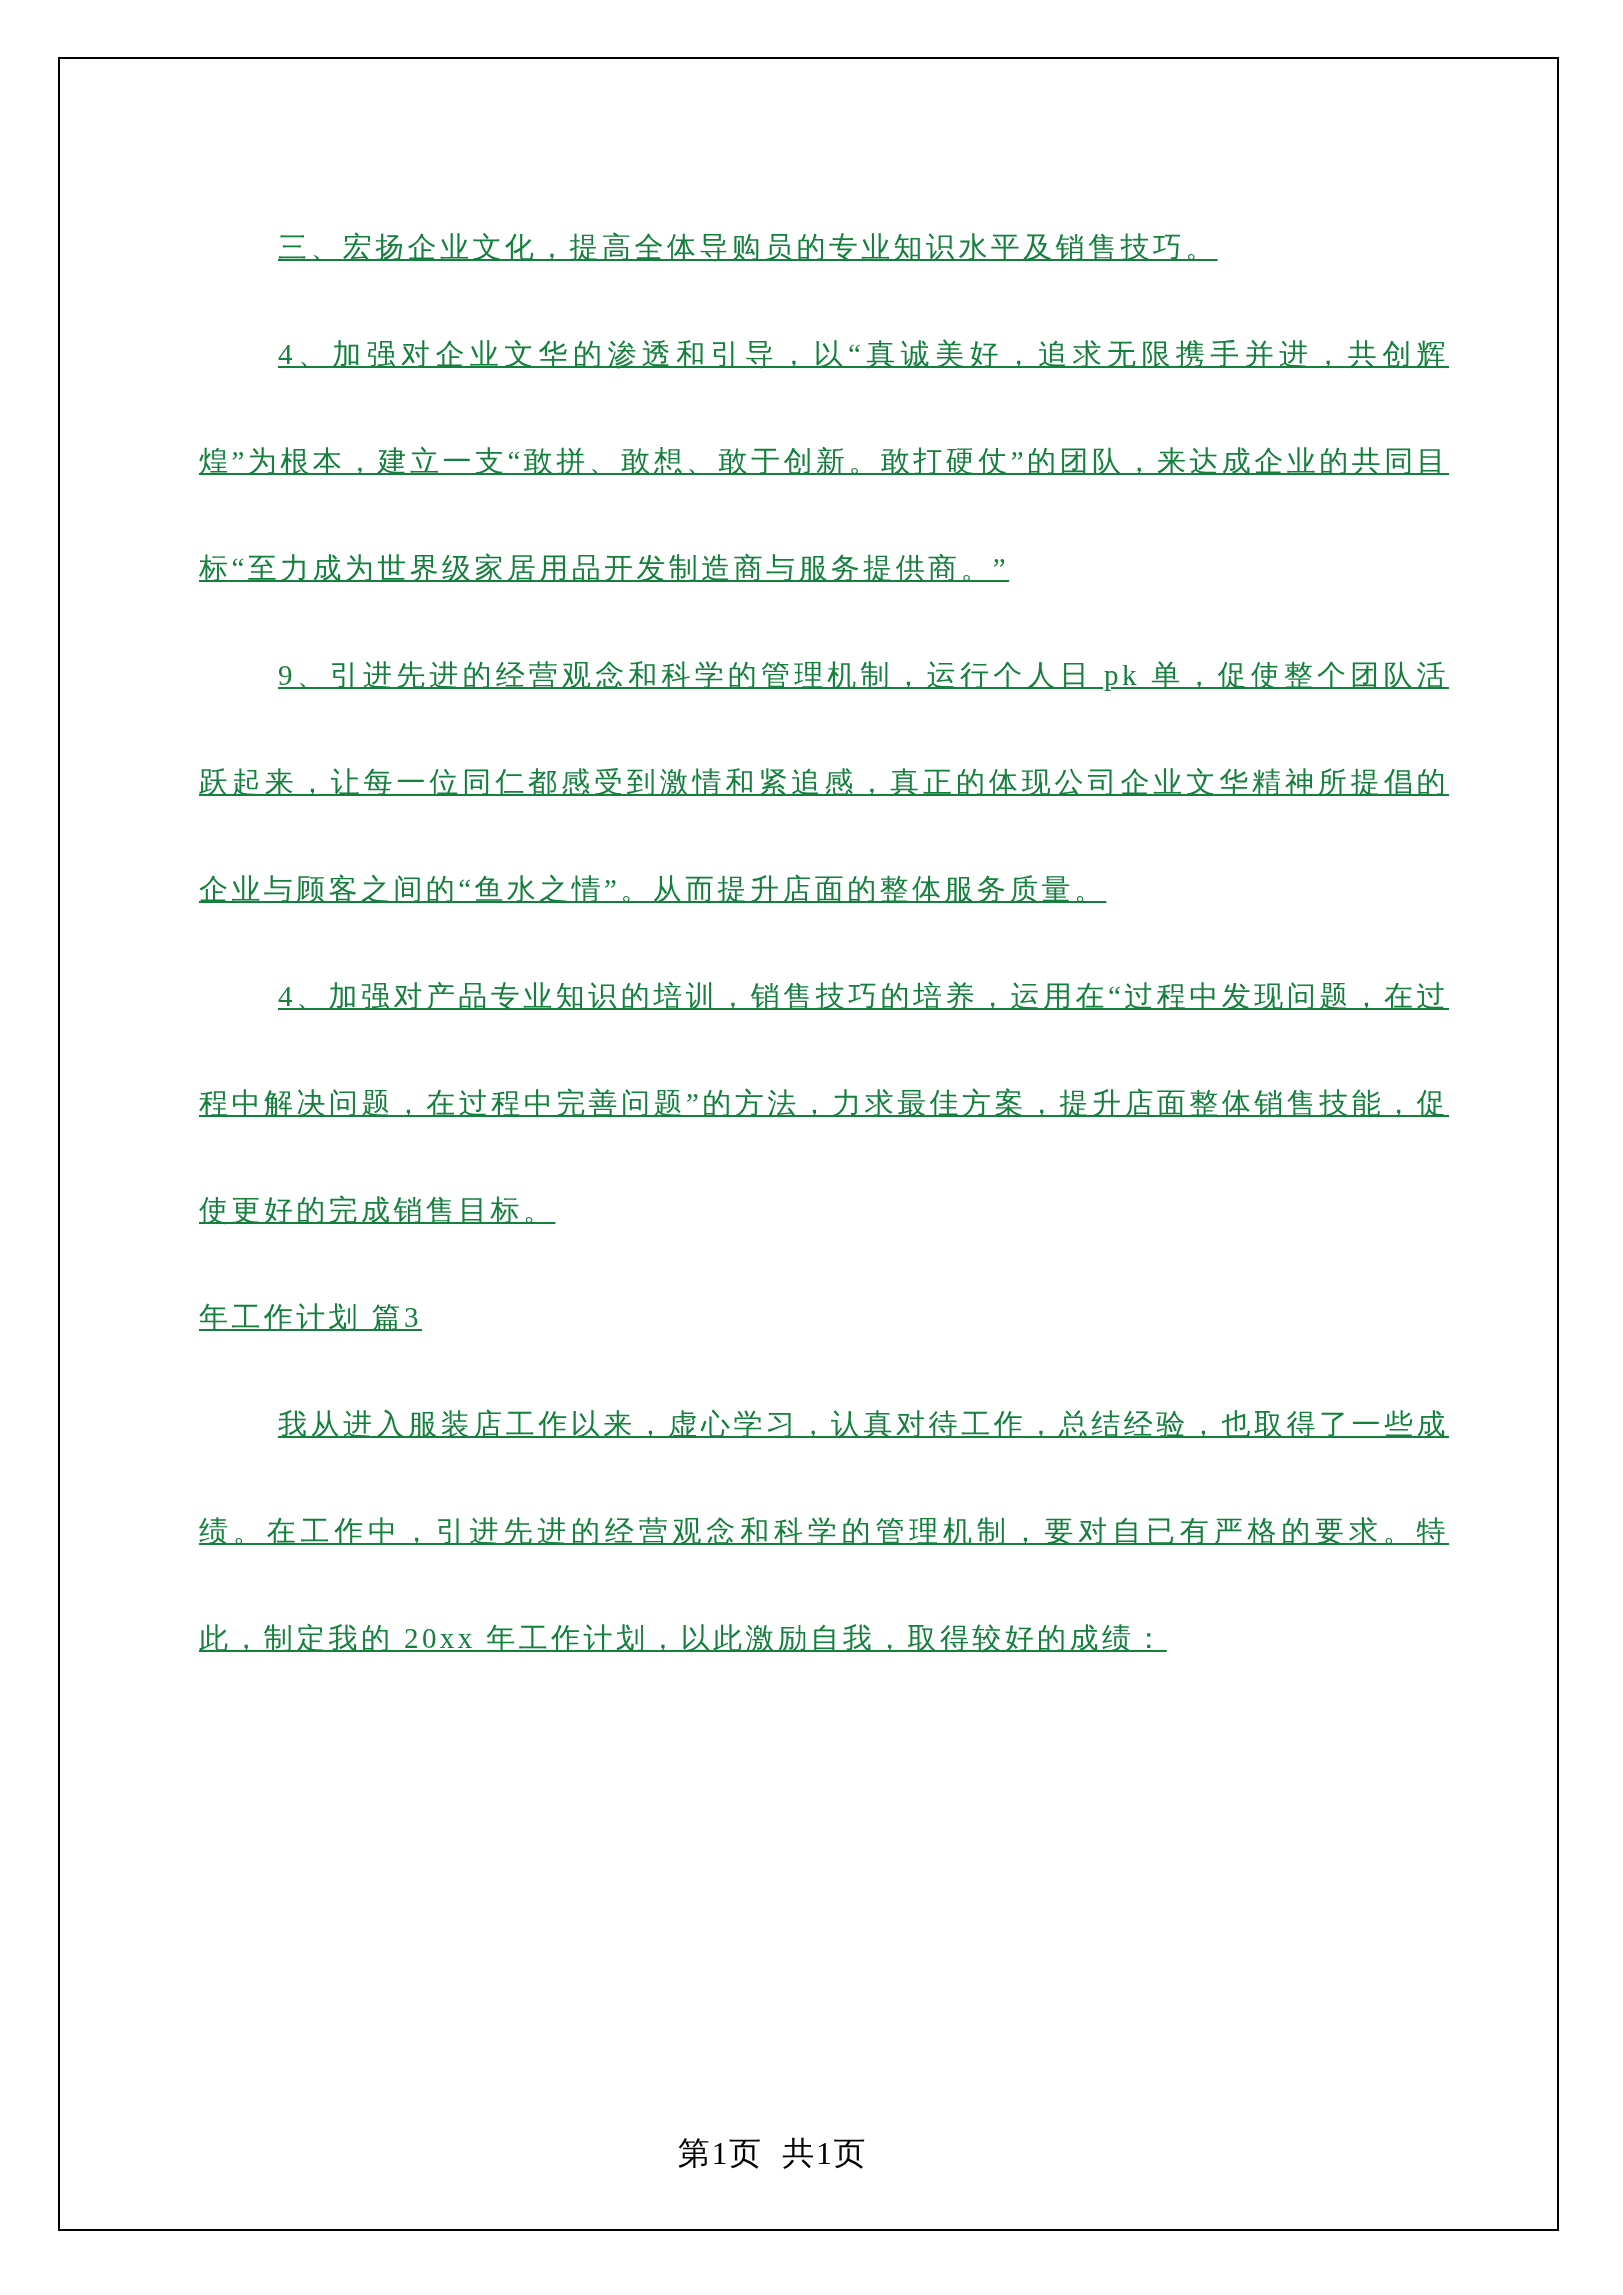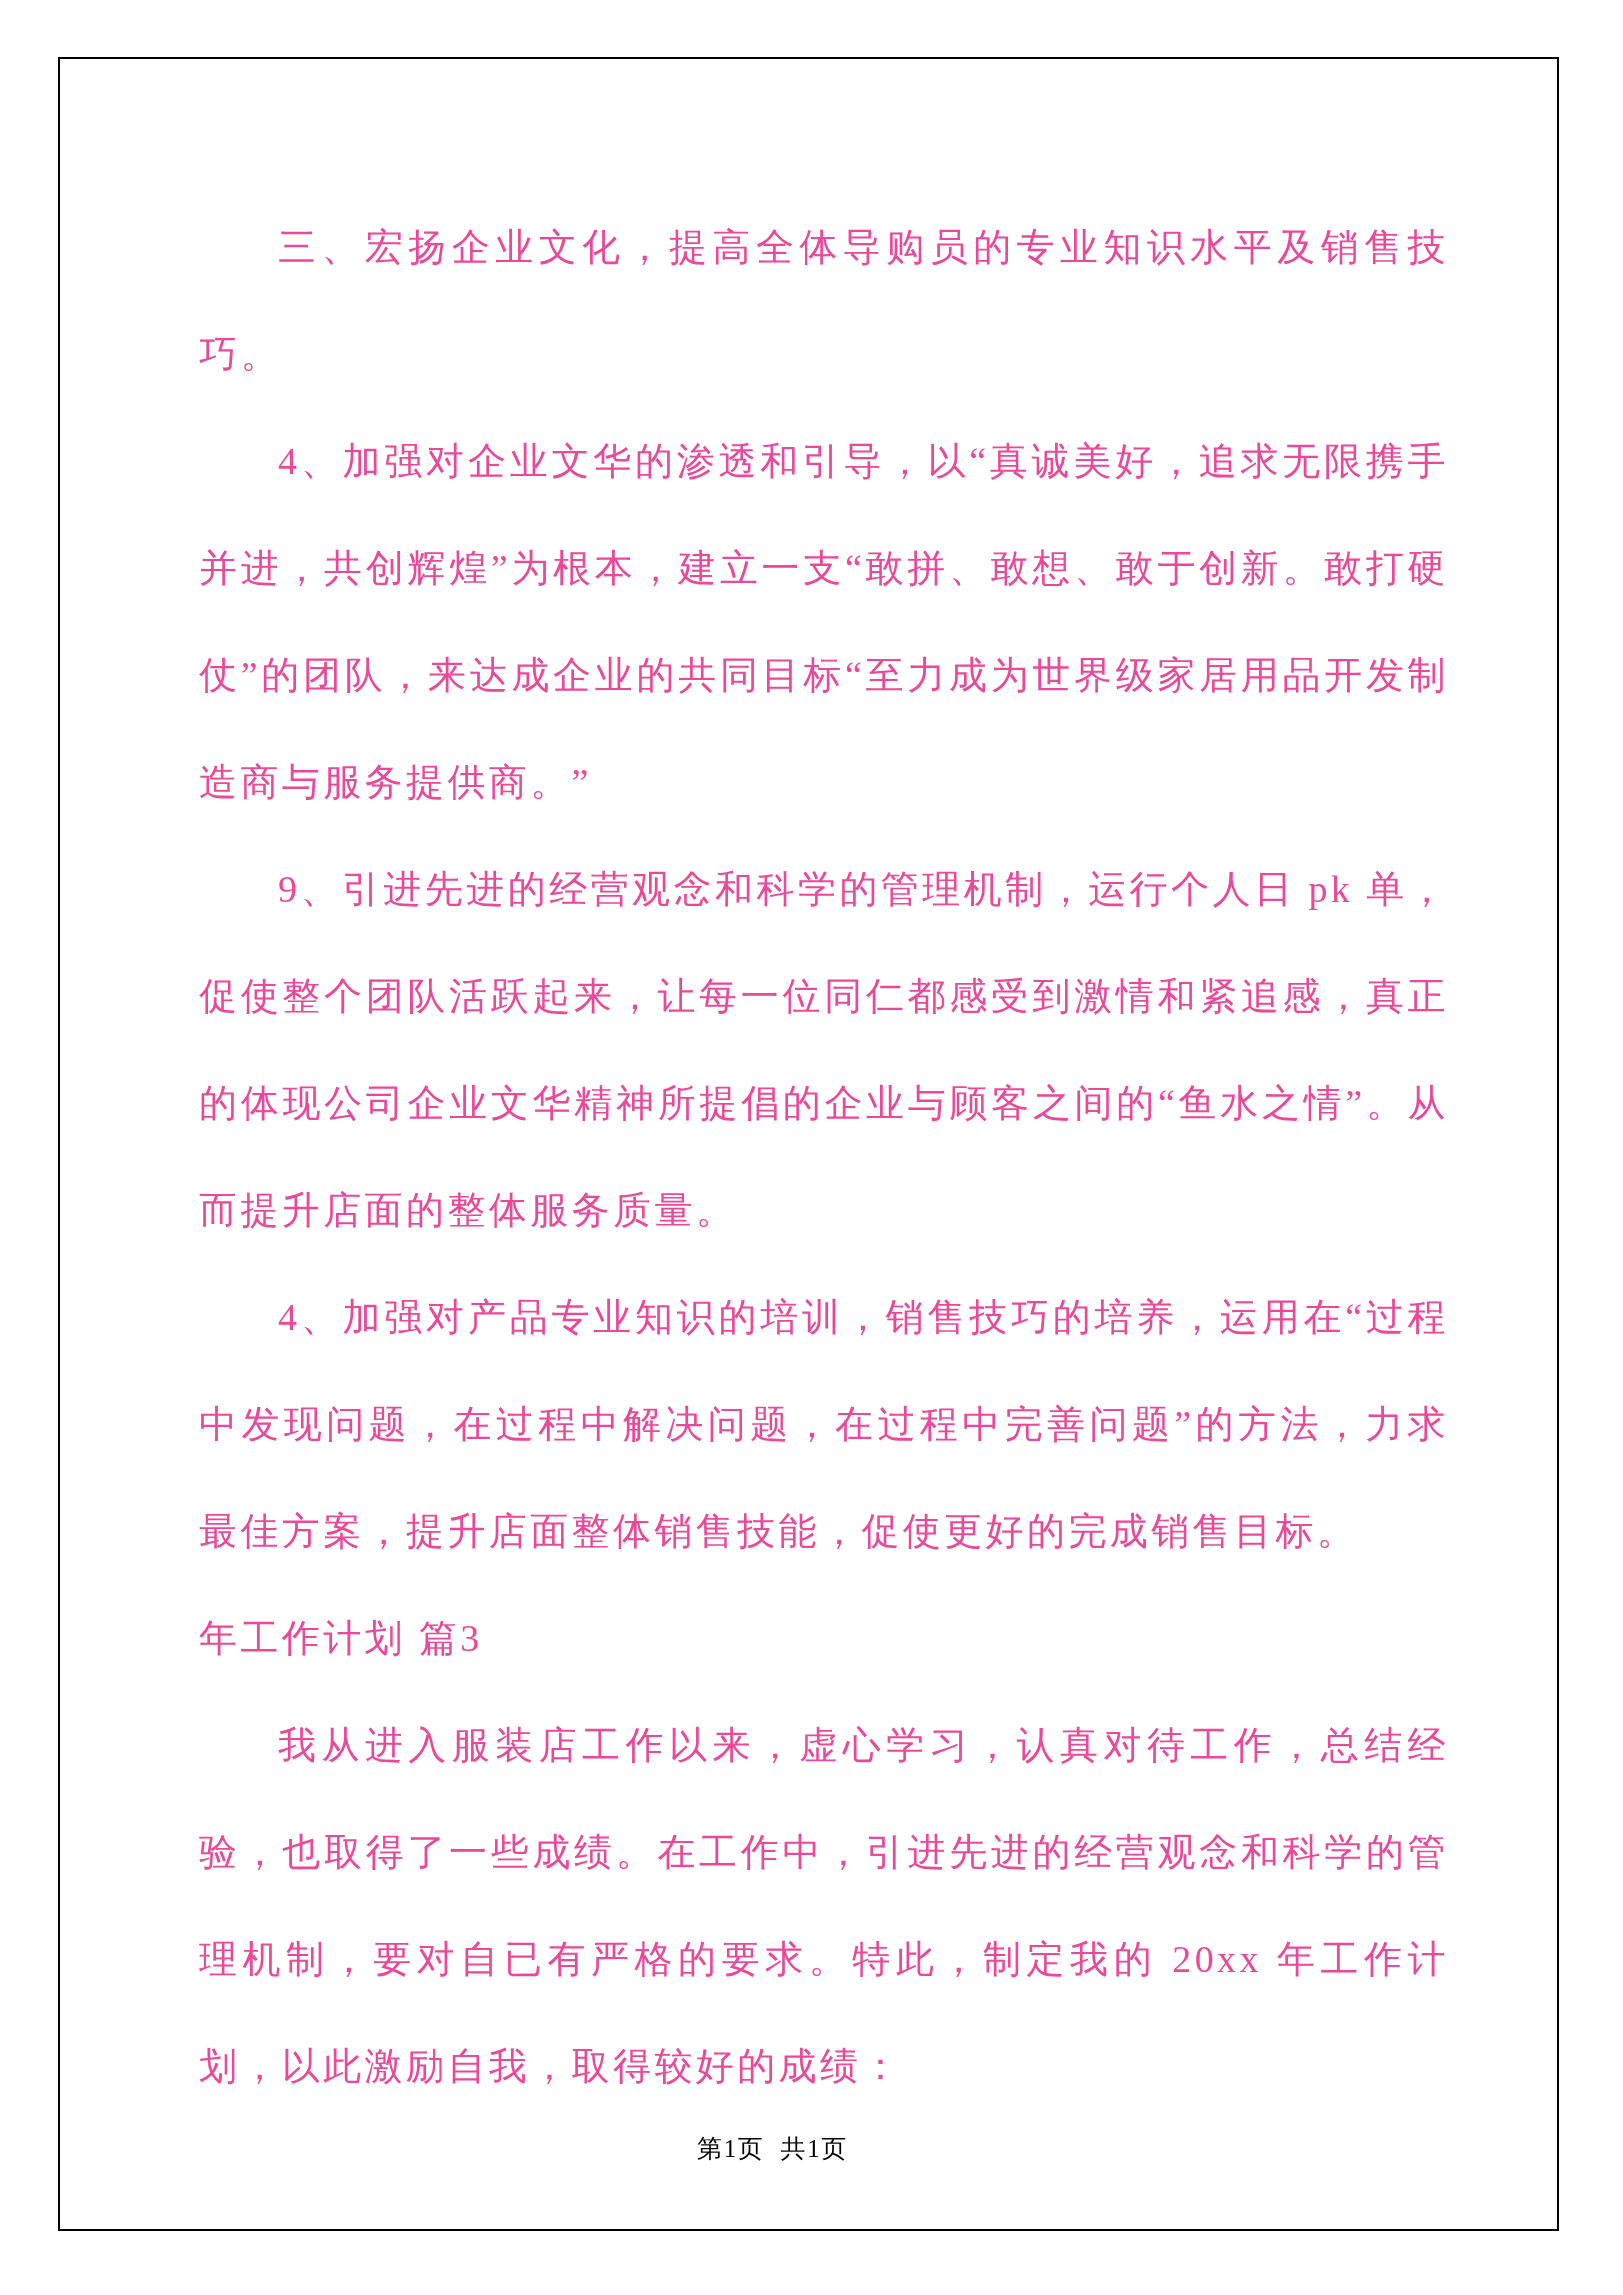--- a/index.html
+++ b/index.html
@@ -26,40 +26,41 @@
   }
   .body-text {
     position: absolute;
     left: 139px;
     top: 135px;
     width: 1250px;
   }
   .para {
     margin: 0;
     padding: 0;
-    font-size: 38px;
+    font-size: 29px;
     line-height: 107px;
     letter-spacing: 3.4px;
     text-align: justify;
     text-justify: inter-character;
-    color: #ec4899;
+    color: #15803d;
+    text-decoration: underline;
   }
   .para.indent {
     text-indent: 79px;
   }
   .footer {
     position: absolute;
     left: 0;
     right: 0;
     top: 2073px;
     text-align: center;
     transform: translateX(-36px);
   }
   .footer-text {
-    font-size: 25px;
+    font-size: 32px;
     letter-spacing: 1.7px;
     white-space: pre;
     color: #000000;
   }
 </style>
 </head>
 <body>
 
 <div class="page">
   <div class="frame">

